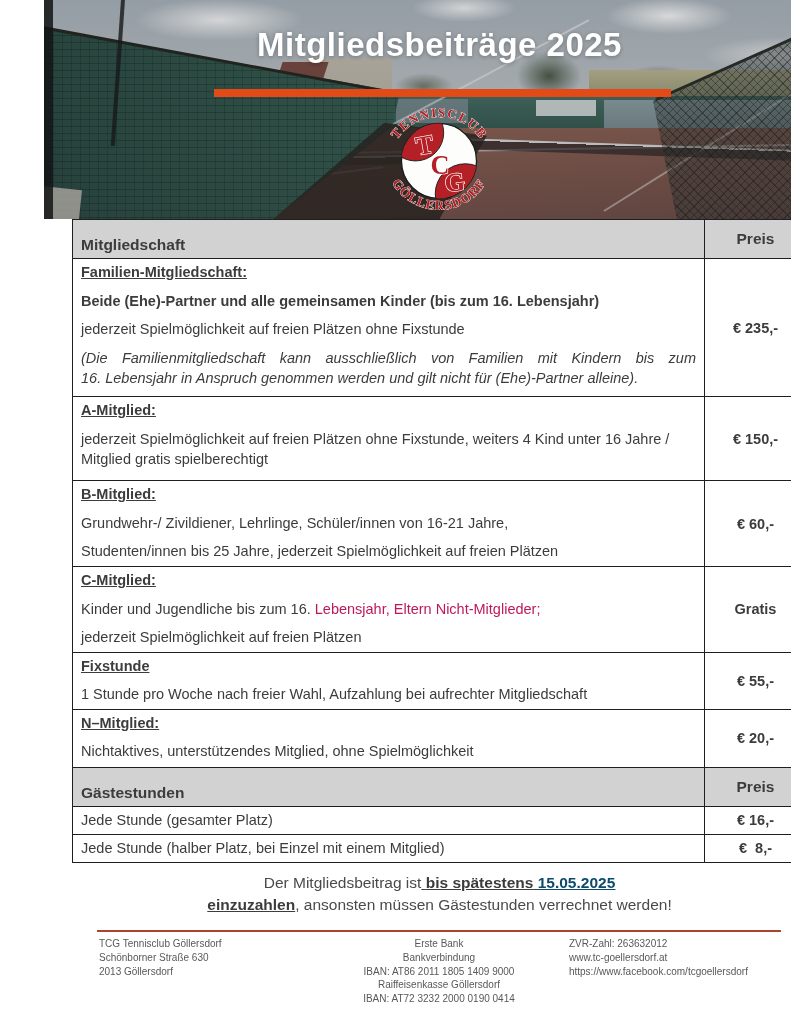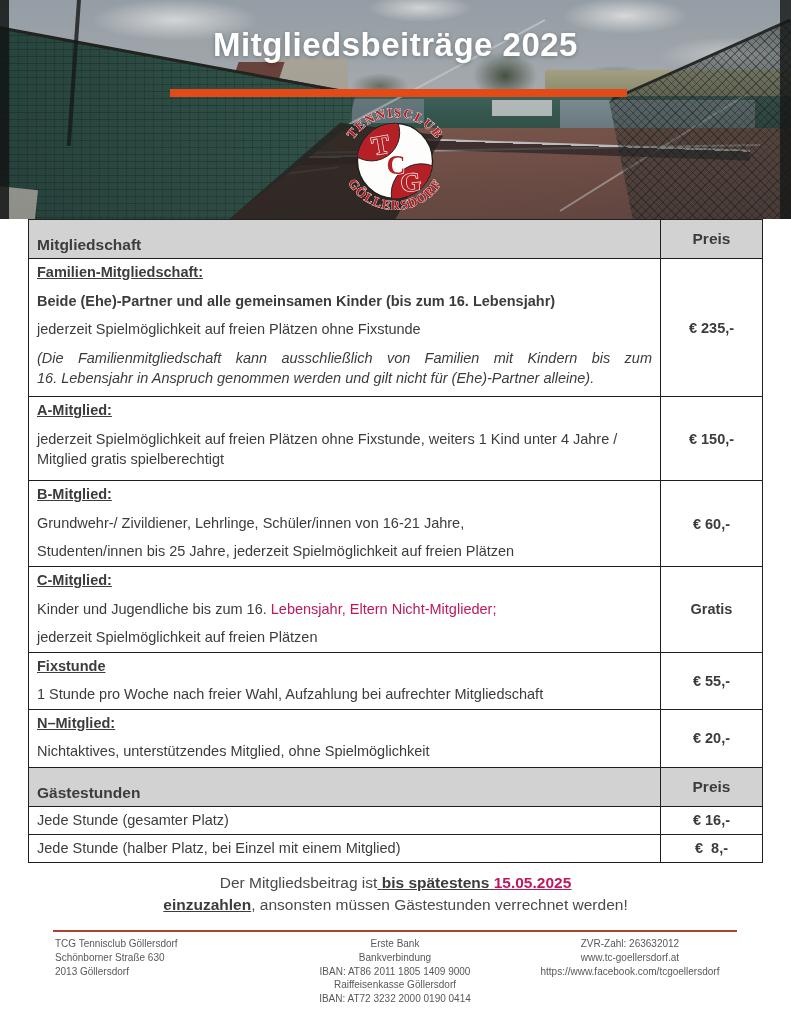--- a/index.html
+++ b/index.html
@@ -1,17 +1,17 @@
 <!DOCTYPE html>
 <html><head>
 <meta charset="utf-8">
 <style>
   html,body{margin:0;padding:0;}
   body{width:791px;height:1024px;background:#ffffff;font-family:"Liberation Sans",sans-serif;position:relative;overflow:hidden;color:#3c3c3c;}
-  .page{position:absolute;inset:0;}
+  .page{position:absolute;inset:0;margin-left:44px;}
 
   
   .photo{position:absolute;left:0;top:0;width:791px;height:219px;overflow:hidden;background:#9aa3a8;}
   .photo .sky{position:absolute;left:0;top:0;width:100%;height:120px;
     background:
       radial-gradient(ellipse 90px 26px at 625px 16px, rgba(255,255,255,.95), rgba(255,255,255,0) 70%),
       radial-gradient(ellipse 120px 30px at 175px 20px, rgba(255,255,255,.9), rgba(255,255,255,0) 70%),
       radial-gradient(ellipse 75px 20px at 420px 8px, rgba(255,255,255,.85), rgba(255,255,255,0) 70%),
       radial-gradient(ellipse 110px 26px at 735px 55px, rgba(255,255,255,.7), rgba(255,255,255,0) 70%),
       radial-gradient(ellipse 80px 22px at 40px 55px, rgba(255,255,255,.55), rgba(255,255,255,0) 70%),
@@ -82,29 +82,29 @@
   .jnote{font-style:italic;text-align:justify;}
   .jnote .j1{text-align:justify;text-align-last:justify;}
   .darkseg{color:#be185d;}
   .r0{min-height:138px;} .r1{min-height:84px;} .r2{min-height:86px;} .r3{min-height:82px;} .r4{min-height:55px;} .r5{min-height:58px;}
   .grow{min-height:28px;} .grow .cl{display:flex;align-items:center;padding-top:2px;padding-bottom:2px;}
   .price-pre{white-space:pre;}
 
   
   .note{position:absolute;left:0;top:872px;width:791px;text-align:center;font-size:15.5px;line-height:1.45;color:#4a4a4a;}
   .u-bold{font-weight:bold;text-decoration:underline;color:#3c3c3c;}
-  .u-bold .ddate{color:#be185d;text-decoration:underline;}
+  .u-bold .ddate{color:#0c4a6e;text-decoration:underline;}
 
   
   .footer{position:absolute;left:53px;top:930px;width:684px;border-top:2px solid #a8442f;padding-top:5px;
     display:flex;font-size:10px;line-height:1.38;color:#585858;}
   .fcol{box-sizing:border-box;}
   .f-left{width:31%;text-align:left;padding-left:2px;}
   .f-center{width:38%;text-align:center;}
-  .f-right{width:31%;text-align:center;padding-right:2px;}
+  .f-right{width:31%;text-align:left;padding-right:2px;}
 </style>
 </head>
 <body>
 
 <div class="page">
 
   <div class="photo">
     <div class="sky"></div>
     <div class="treeline"></div>
     <div class="field"></div>
@@ -177,21 +177,21 @@
             <span class="j1" style="display:block;">(Die Familienmitgliedschaft kann ausschließlich von Familien mit Kindern bis zum</span>
             <span style="display:block;">16. Lebensjahr in Anspruch genommen werden und gilt nicht für (Ehe)-Partner alleine).</span>
           </p>
       </div>
       <div class="cr">€ 235,-</div>
     </div>
 
     <div class="trow r1">
       <div class="cl">
         <p class="rtitle">A-Mitglied:</p>
-        <p>jederzeit Spielmöglichkeit auf freien Plätzen ohne Fixstunde, weiters 1 Kind unter 4 Jahre / Mitglied gratis spielberechtigt</p>
+        <p>jederzeit Spielmöglichkeit auf freien Plätzen ohne Fixstunde, weiters 4 Kind unter 16 Jahre / Mitglied gratis spielberechtigt</p>
       </div>
       <div class="cr">€ 150,-</div>
     </div>
 
     <div class="trow r2">
       <div class="cl">
         <p class="rtitle">B-Mitglied:</p>
         <p>Grundwehr-/ Zivildiener, Lehrlinge, Schüler/innen von 16-21 Jahre,</p>
         <p>Studenten/innen bis 25 Jahre, jederzeit Spielmöglichkeit auf freien Plätzen</p>
       </div>

